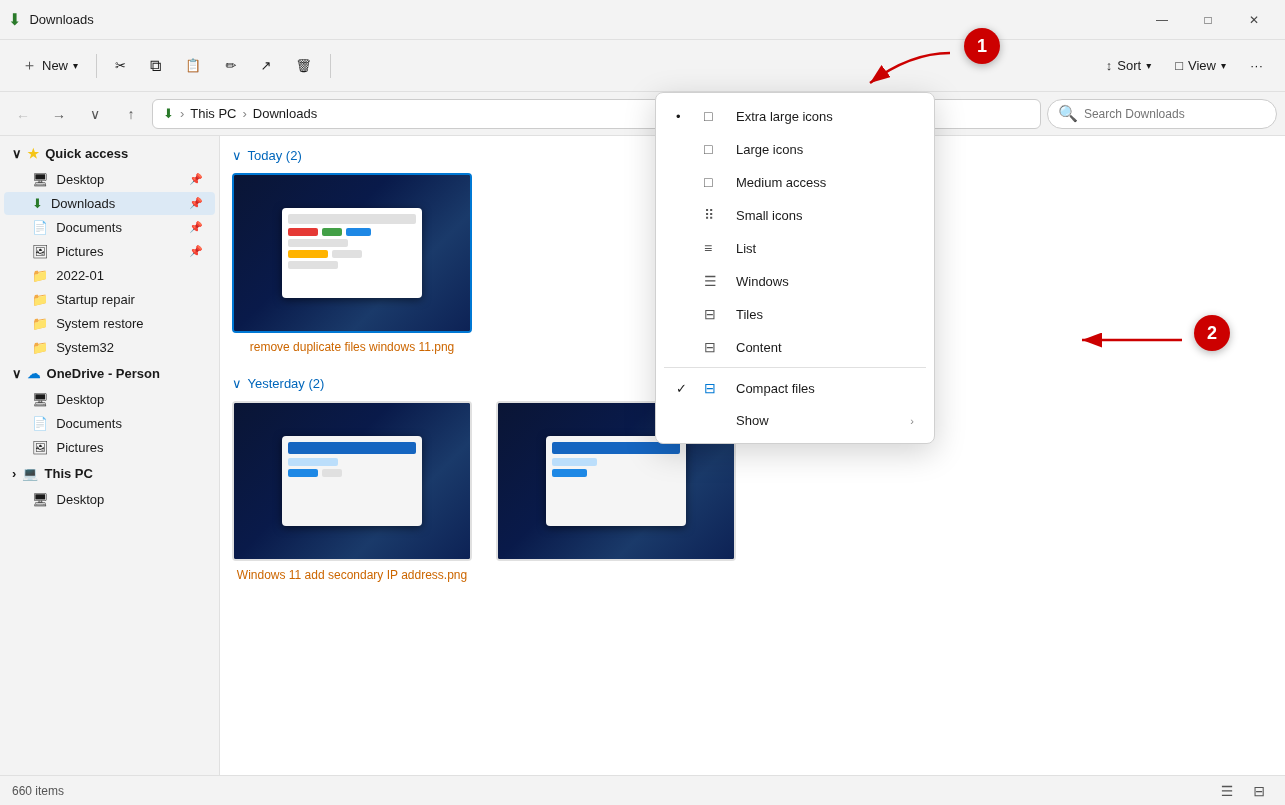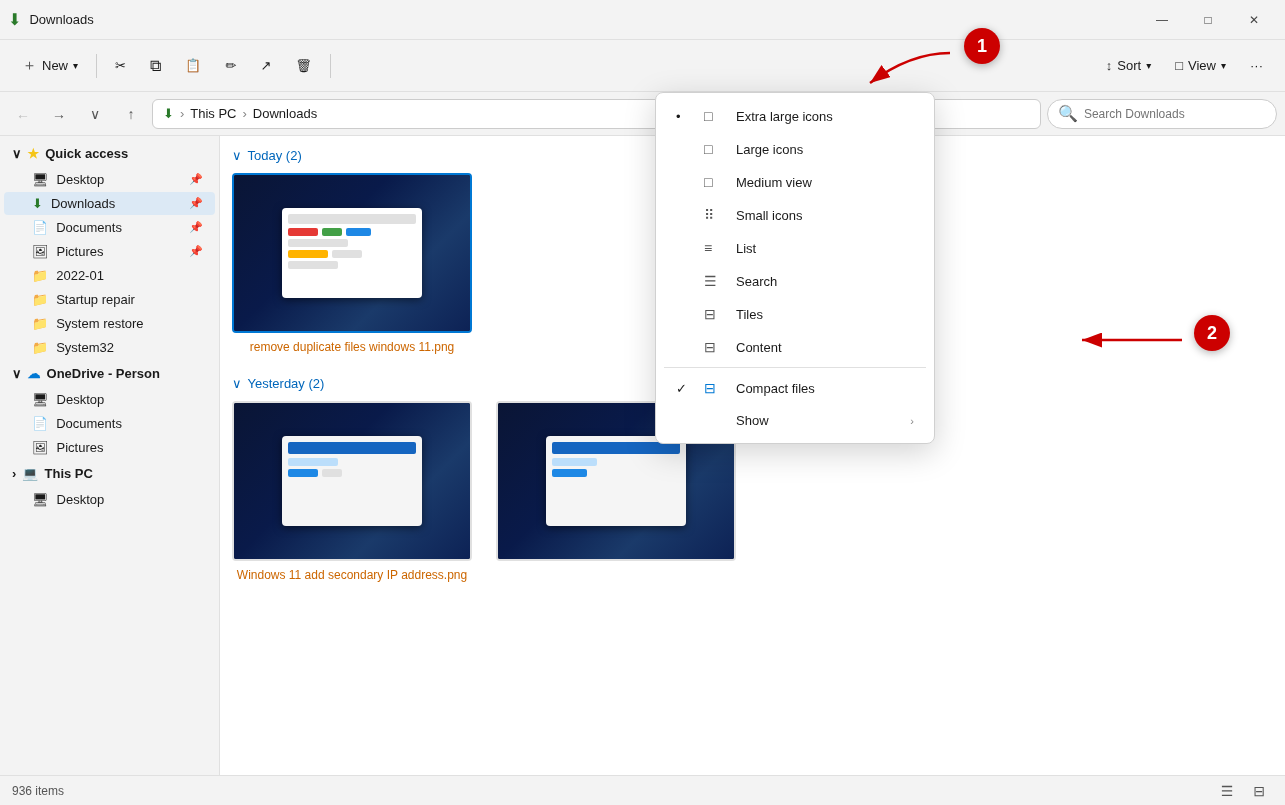--- a/index.html
+++ b/index.html
@@ -380,21 +380,21 @@
               </div>
             </div>
           </div>
         </div>
       </div>
     </div>
   </div>
 </div>
 
 <div class="status-bar">
-  <span>936 items</span>
+  <span>660 items</span>
   <div class="view-btns">
     <button class="view-btn">☰</button>
     <button class="view-btn">⊟</button>
   </div>
 </div>
 
 <div class="dropdown-overlay">
   <div class="dropdown-menu">
 
     <div class="menu-item">
@@ -403,36 +403,36 @@
       <span>Extra large icons</span>
     </div>
     <div class="menu-item">
       <span class="check"></span>
       <span class="menu-icon">□</span>
       <span>Large icons</span>
     </div>
     <div class="menu-item">
       <span class="check"></span>
       <span class="menu-icon">□</span>
-      <span>Medium view</span>
+      <span>Medium access</span>
     </div>
     <div class="menu-item">
       <span class="check"></span>
       <span class="menu-icon">⠿</span>
       <span>Small icons</span>
     </div>
     <div class="menu-item">
       <span class="check"></span>
       <span class="menu-icon">≡</span>
       <span>List</span>
     </div>
     <div class="menu-item">
       <span class="check"></span>
       <span class="menu-icon">☰</span>
-      <span>Search</span>
+      <span>Windows</span>
     </div>
     <div class="menu-item">
       <span class="check"></span>
       <span class="menu-icon">⊟</span>
       <span>Tiles</span>
     </div>
     <div class="menu-item">
       <span class="check"></span>
       <span class="menu-icon">⊟</span>
       <span>Content</span>

